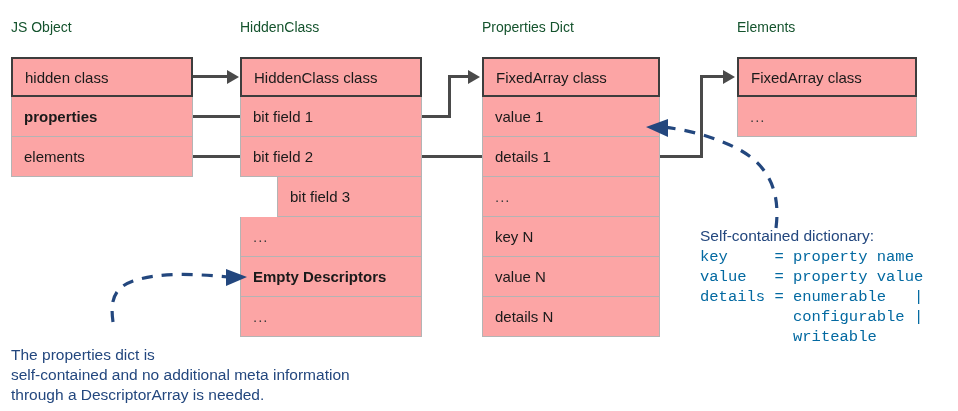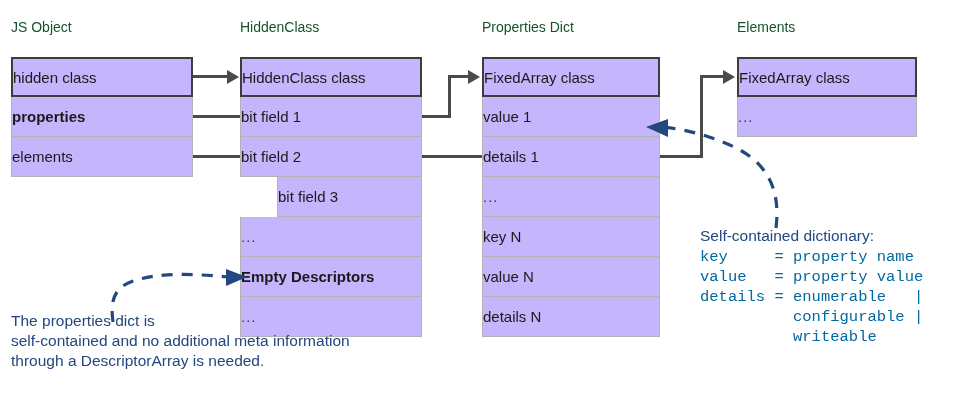--- a/index.html
+++ b/index.html
@@ -13,25 +13,25 @@
   
   .col-title{
     position:absolute;font-size:14px;color:#14532d;
     font-family:"Liberation Sans",sans-serif;white-space:nowrap;line-height:1;
   }
   .col-title.bold{font-weight:normal;}
 
   
   .box{position:absolute;box-sizing:border-box;background:#fff;}
   .row{
-    box-sizing:border-box;position:relative;background:#c4b5fd;
+    box-sizing:border-box;position:relative;background:#fca5a5;
     border:1px solid #b4b4b4;border-top:none;
     font-size:15px;color:#1a1a1a;
     display:flex;align-items:center;
-    padding-left:0;white-space:nowrap;
+    padding-left:12px;white-space:nowrap;
   }
   .row.head{
     border:2px solid #3d3d3d;
     font-size:15px;
   }
   .row.strongtxt{font-weight:bold;}
   .row.dots{color:#3d3d3d;letter-spacing:1px;}
 
   
   .wire{position:absolute;background:#4a4a4a;}
@@ -117,21 +117,21 @@
 
   <svg class="overlay" viewBox="0 0 958 411">
 
     <path d="M113,322 C110,300 114,288 133,281 C160,272 196,274 228,277" fill="none" stroke="#23477e" stroke-width="3.2" stroke-dasharray="11,9" stroke-linecap="butt"></path>
     <polygon points="226,269 247,277 226,286" fill="#23477e"></polygon>
 
     <path d="M776,228 C780,196 772,168 740,150 C716,137 688,130 664,127" fill="none" stroke="#23477e" stroke-width="3.2" stroke-dasharray="11,9" stroke-linecap="butt"></path>
     <polygon points="668,119 646,127 668,137" fill="#23477e"></polygon>
   </svg>
 
-  <div class="note" style="left:11px;top:311px;">The properties dict is
+  <div class="note" style="left:11px;top:345px;">The properties dict is
 self-contained and no additional meta information
 through a DescriptorArray is needed.</div>
 
   <div class="note" style="left:700px;top:226px;">Self-contained dictionary:</div>
   <div class="note-mono" style="left:700px;top:247px;">key     = property name
 value   = property value
 details = enumerable   |
           configurable |
           writeable</div>
 

